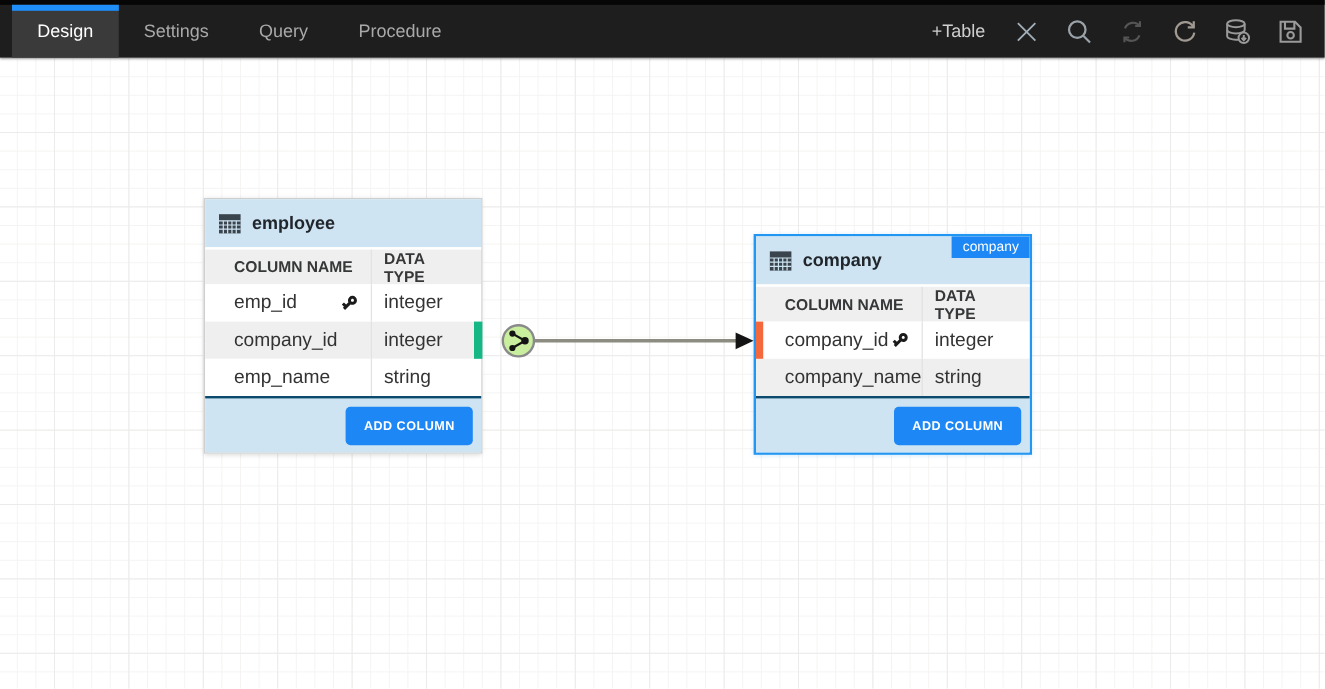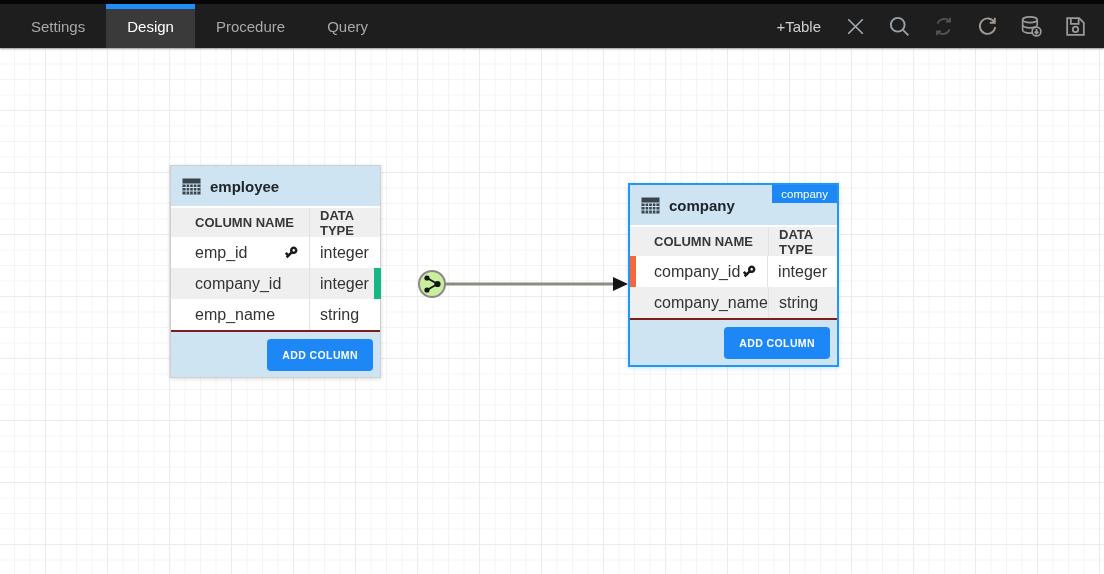--- a/index.html
+++ b/index.html
@@ -37,46 +37,46 @@
       linear-gradient(#ebebeb 1px, transparent 1px),
       linear-gradient(90deg, #ebebeb 1px, transparent 1px),
       linear-gradient(#f5f4f3 1px, transparent 1px),
       linear-gradient(90deg, #f5f4f3 1px, transparent 1px);
     background-size: 62px 62px, 62px 62px, 15.5px 15.5px, 15.5px 15.5px;
     background-position: -17px 0, -17px 0, -17px 0, -17px 0;
   }
 
   
   .table-card {
-    position: absolute; width: 211px; background: #fff; z-index: 3;
+    position: absolute; width: 232px; background: #fff; z-index: 3;
   }
   .table-card.plain { border: 1px solid #cfcfcf; box-shadow: 0 1px 4px rgba(0,0,0,.15); }
   .table-card.selected { border: 2px solid #2196f3; box-shadow: 0 1px 4px rgba(33,150,243,.25); }
   #employee-card { left: 170px; top: 117px; }
-  #company-card  { left: 628px; top: 135px; }
+  #company-card  { left: 628px; top: 147px; }
 
   .t-header {
     display: flex; align-items: center; gap: 9px; padding: 0 11px;
     background: #cee4f2; height: 40px;
   }
   .t-header .tname { font-size: 15px; font-weight: bold; color: #20262b; }
   .t-colhead {
     display: flex; background: #efefef; height: 31px;
     border-top: 2px solid #fff;
     font-weight: bold; font-size: 13px; color: #353738;
   }
   .t-row { display: flex; height: 31px; font-size: 16px; color: #333; position: relative; background: #fff; }
   .t-row.alt { background: #efefef; }
   .c-name {
     width: 138px; padding: 0 10px 0 24px;
     display: flex; align-items: center; justify-content: space-between;
   }
   .c-type { flex: 1; padding: 10px 10px; display: flex; align-items: center; border-left: 1px solid #e2e2e2; }
   .t-footer {
-    background: #cee4f2; height: 47px; border-top: 2px solid #7f1d1d;
+    background: #cee4f2; height: 47px; border-top: 2px solid #0c4a6e;
     display: flex; align-items: center; justify-content: flex-end; padding: 0 7px;
   }
   .add-col-btn {
     background: #1c87f5; color: #fff; border: none; border-radius: 4px;
     font-family: "Liberation Sans", sans-serif;
     font-size: 10.5px; font-weight: bold; letter-spacing: .4px;
     padding: 10px 15px; cursor: pointer;
   }
   .badge {
     position: absolute; top: 0; right: 0; z-index: 4;
@@ -93,24 +93,24 @@
   
   .connector { position: absolute; inset: 0; width: 100%; height: 100%; z-index: 5; pointer-events: none; }
 
   .grid-icon svg { width: 19px; height: 19px; display: block; }
 </style>
 </head>
 <body>
 
 <div class="topbar">
   <div class="tabs">
+    <div class="tab active">Design</div>
     <div class="tab">Settings</div>
-    <div class="tab active">Design</div>
+    <div class="tab">Query</div>
     <div class="tab">Procedure</div>
-    <div class="tab">Query</div>
   </div>
   <div class="topbar-right">
     <div class="add-table">+Table</div>
 
     <div class="tb-icon">
       <svg viewBox="0 0 24 24" fill="none" stroke="#9fadb8" stroke-width="1.5">
         <path d="M5 5 L19 19 M19 5 L5 19"></path>
       </svg>
     </div>
     <div class="tb-icon">

